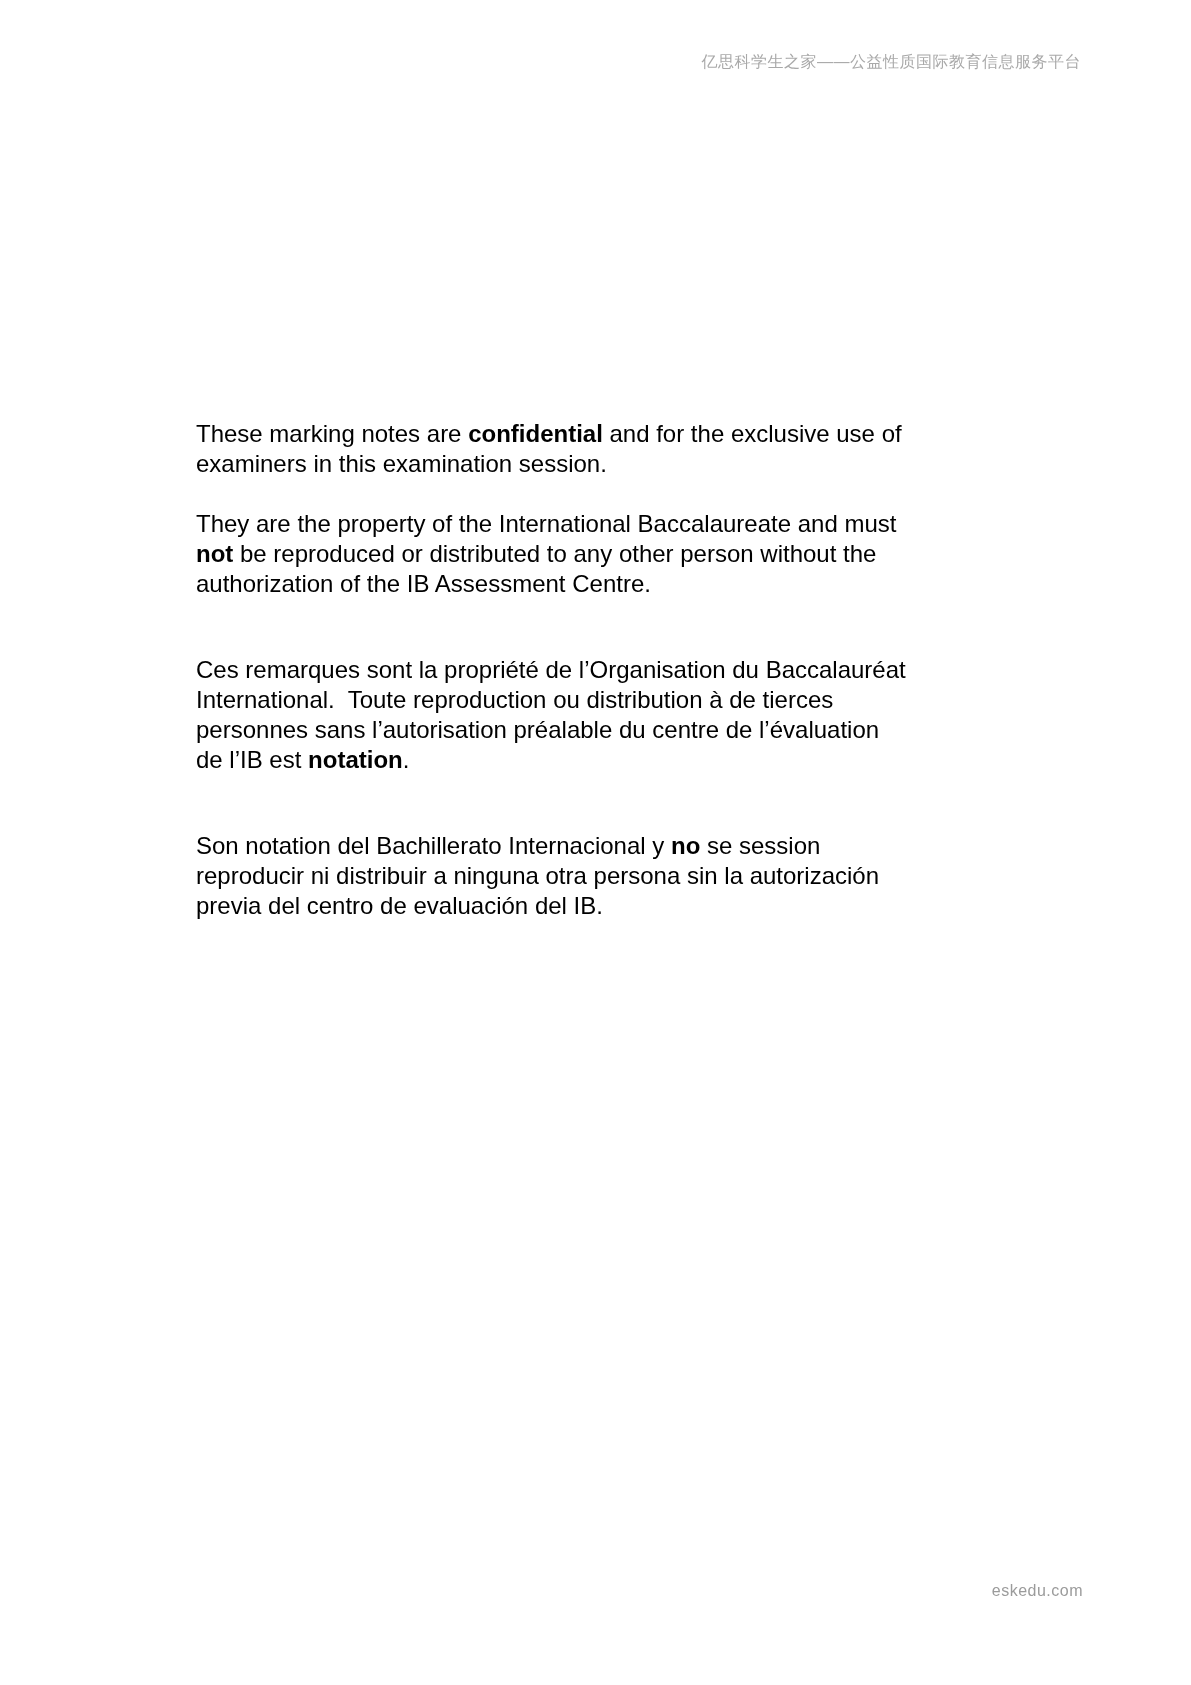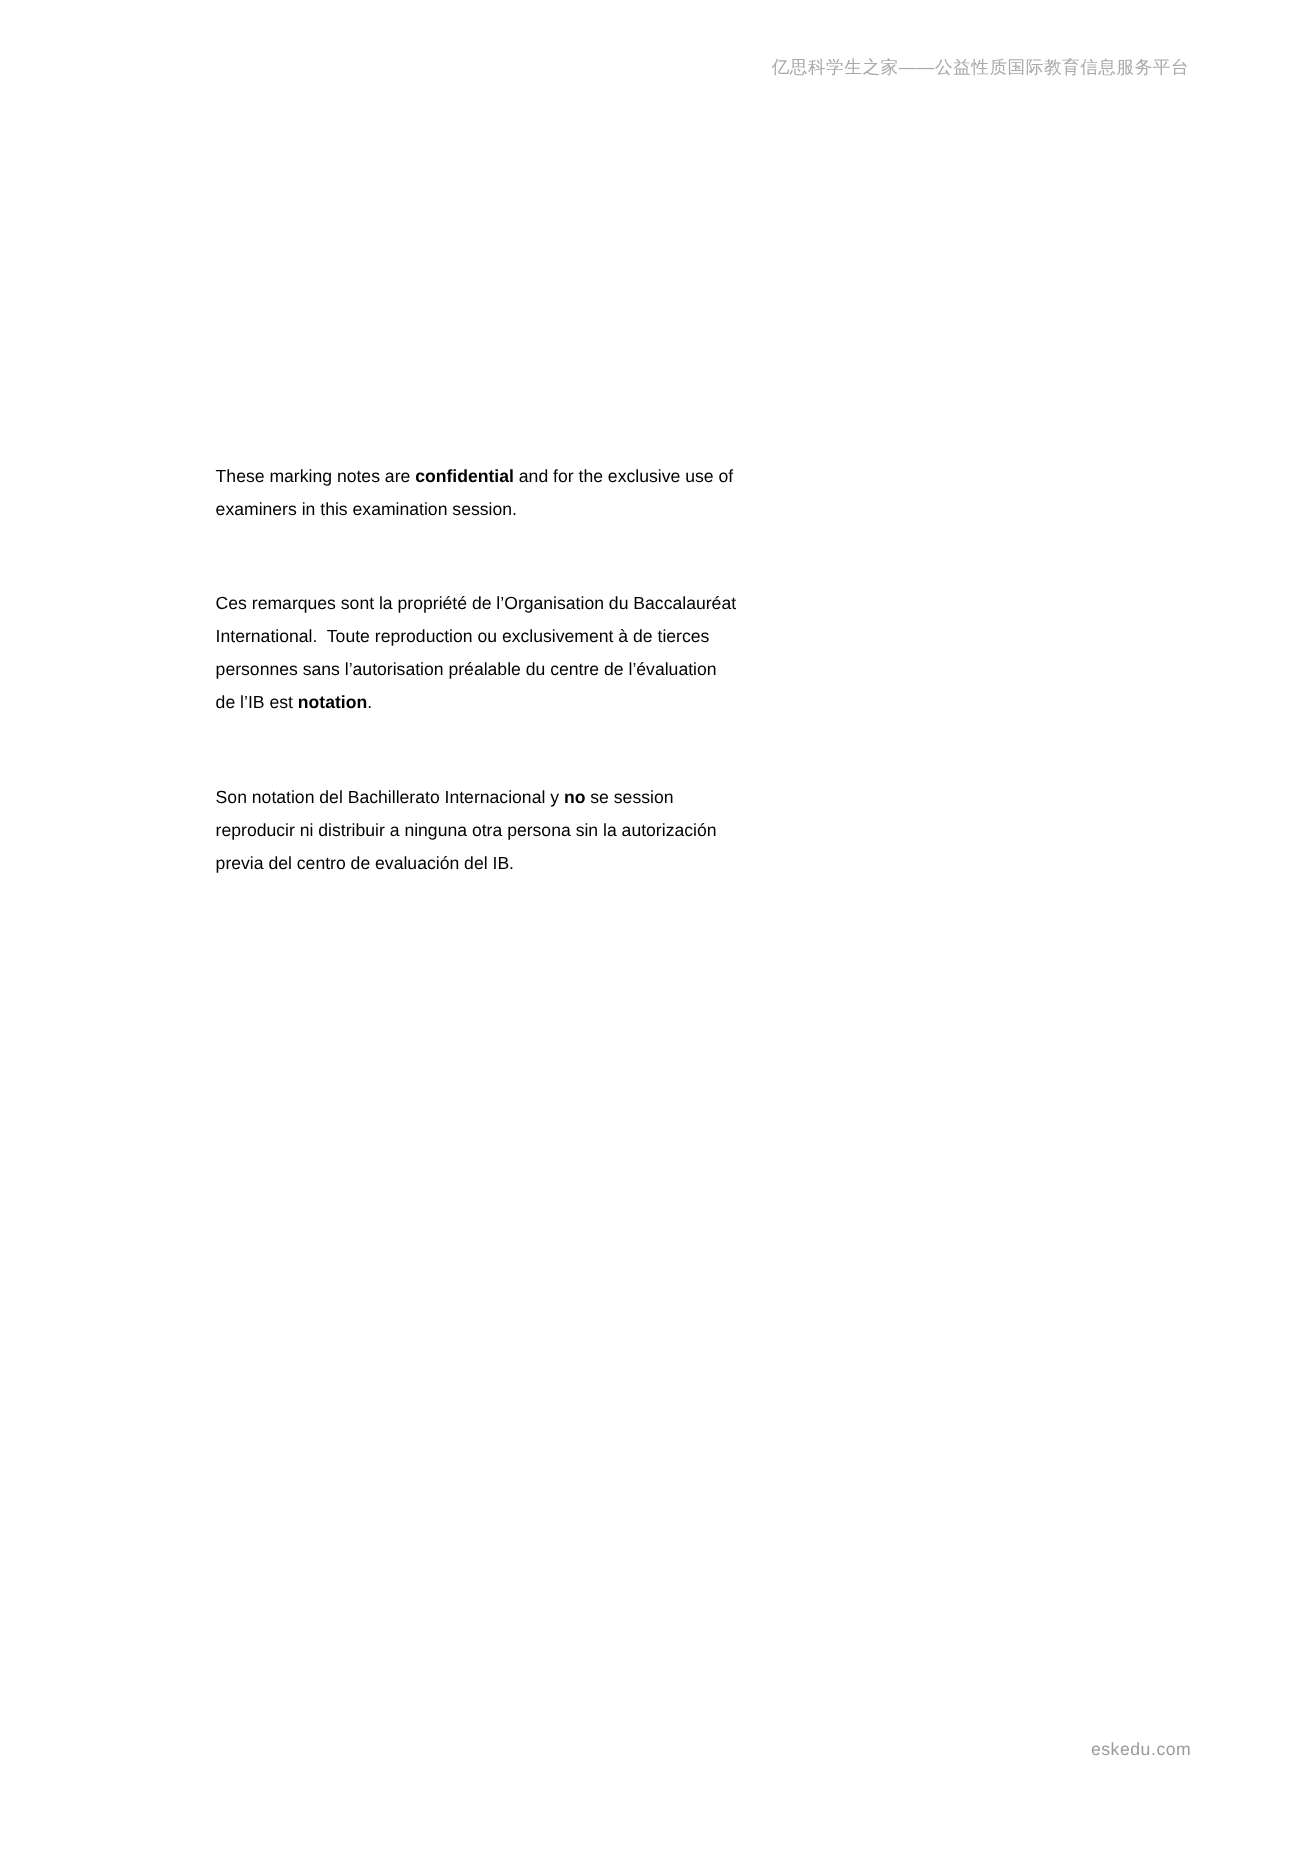--- a/index.html
+++ b/index.html
@@ -35,39 +35,41 @@
     color: #9b9b9b;
     letter-spacing: 0.5px;
     white-space: nowrap;
     margin-top: 11px;
   }
   .notice {
     position: absolute;
     left: 196px;
     top: 419px;
     width: 780px;
-    font-size: 16px;
+    font-size: 24px;
     line-height: 30px;
     color: #000000;
     white-space: pre-wrap;
   }
   .para { margin: 0 0 30px 0; }
   .lang-block { margin: 0 0 56px 0; }
   .b { font-weight: bold; }
 </style>
 </head>
 <body>
 
 <div class="page">
 
   <div class="header-watermark">亿思科学生之家——公益性质国际教育信息服务平台</div>
 
   <div class="notice"><div class="lang-block"><p class="para"><span>These marking notes are </span><span class="b">confidential</span><span> and for the exclusive use of
-examiners in this examination session.</span></p></div><div class="lang-block"><p class="para"><span>Ces remarques sont la propriété de l’Organisation du Baccalauréat
-International.  Toute reproduction ou exclusivement à de tierces
+examiners in this examination session.</span></p><p class="para"><span>They are the property of the International Baccalaureate and must
+</span><span class="b">not</span><span> be reproduced or distributed to any other person without the
+authorization of the IB Assessment Centre.</span></p></div><div class="lang-block"><p class="para"><span>Ces remarques sont la propriété de l’Organisation du Baccalauréat
+International.  Toute reproduction ou distribution à de tierces
 personnes sans l’autorisation préalable du centre de l’évaluation
 de l’IB est </span><span class="b">notation</span><span>.</span></p></div><div class="lang-block"><p class="para"><span>Son notation del Bachillerato Internacional y </span><span class="b">no</span><span> se session
 reproducir ni distribuir a ninguna otra persona sin la autorización
 previa del centro de evaluación del IB.</span></p></div></div>
 
   <div class="footer-watermark">eskedu.com</div>
 
 </div>
 
 </body></html>

